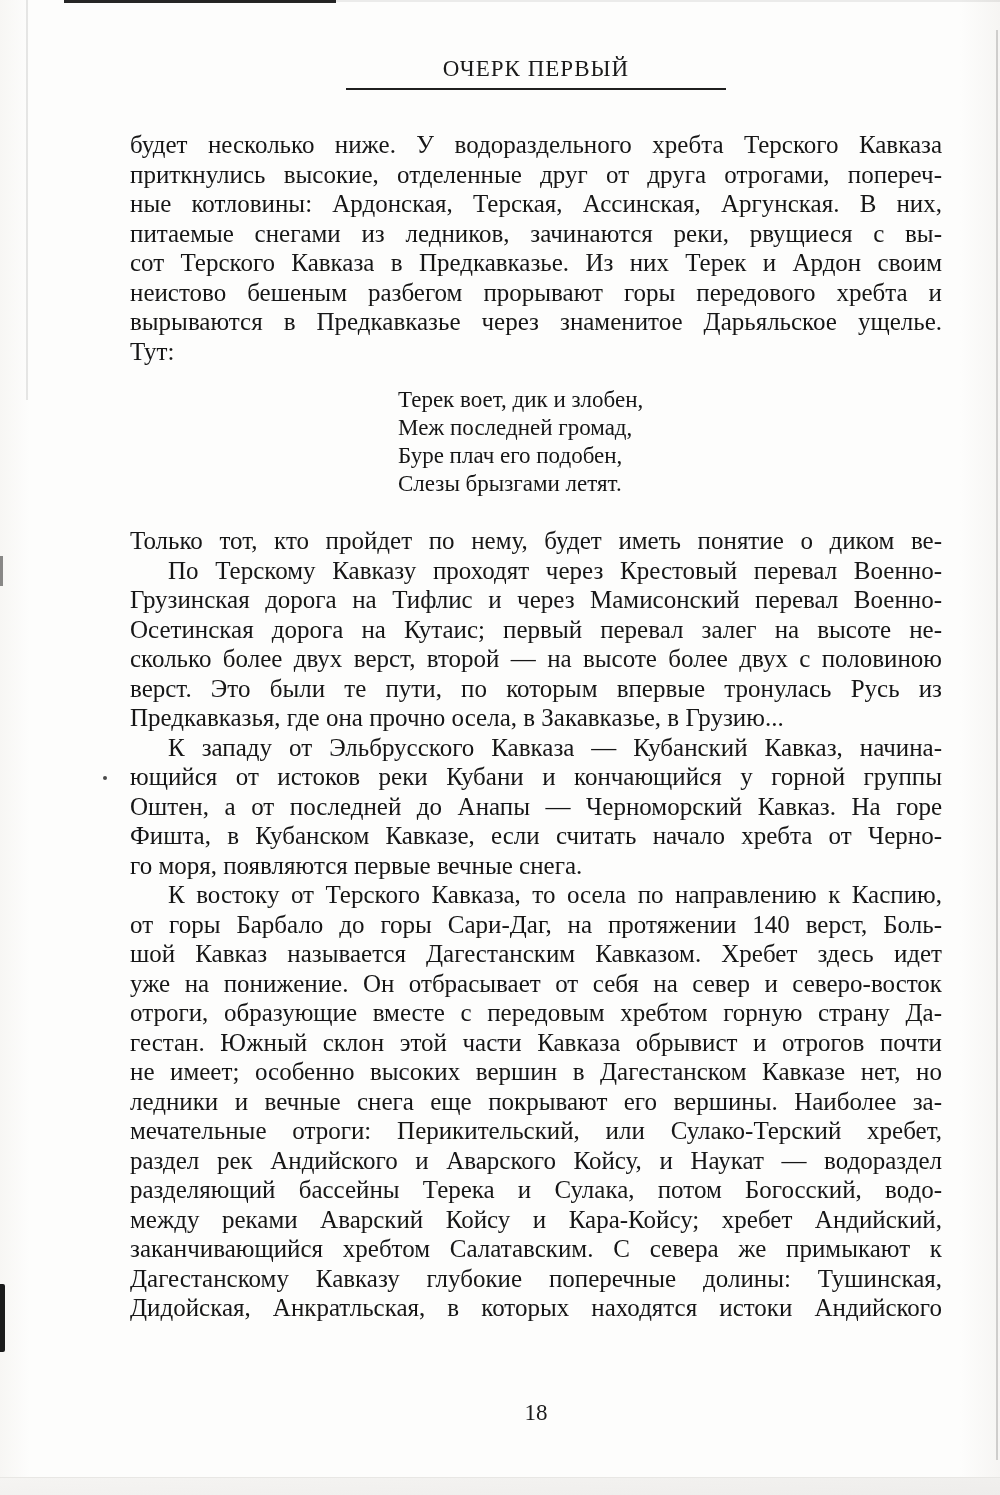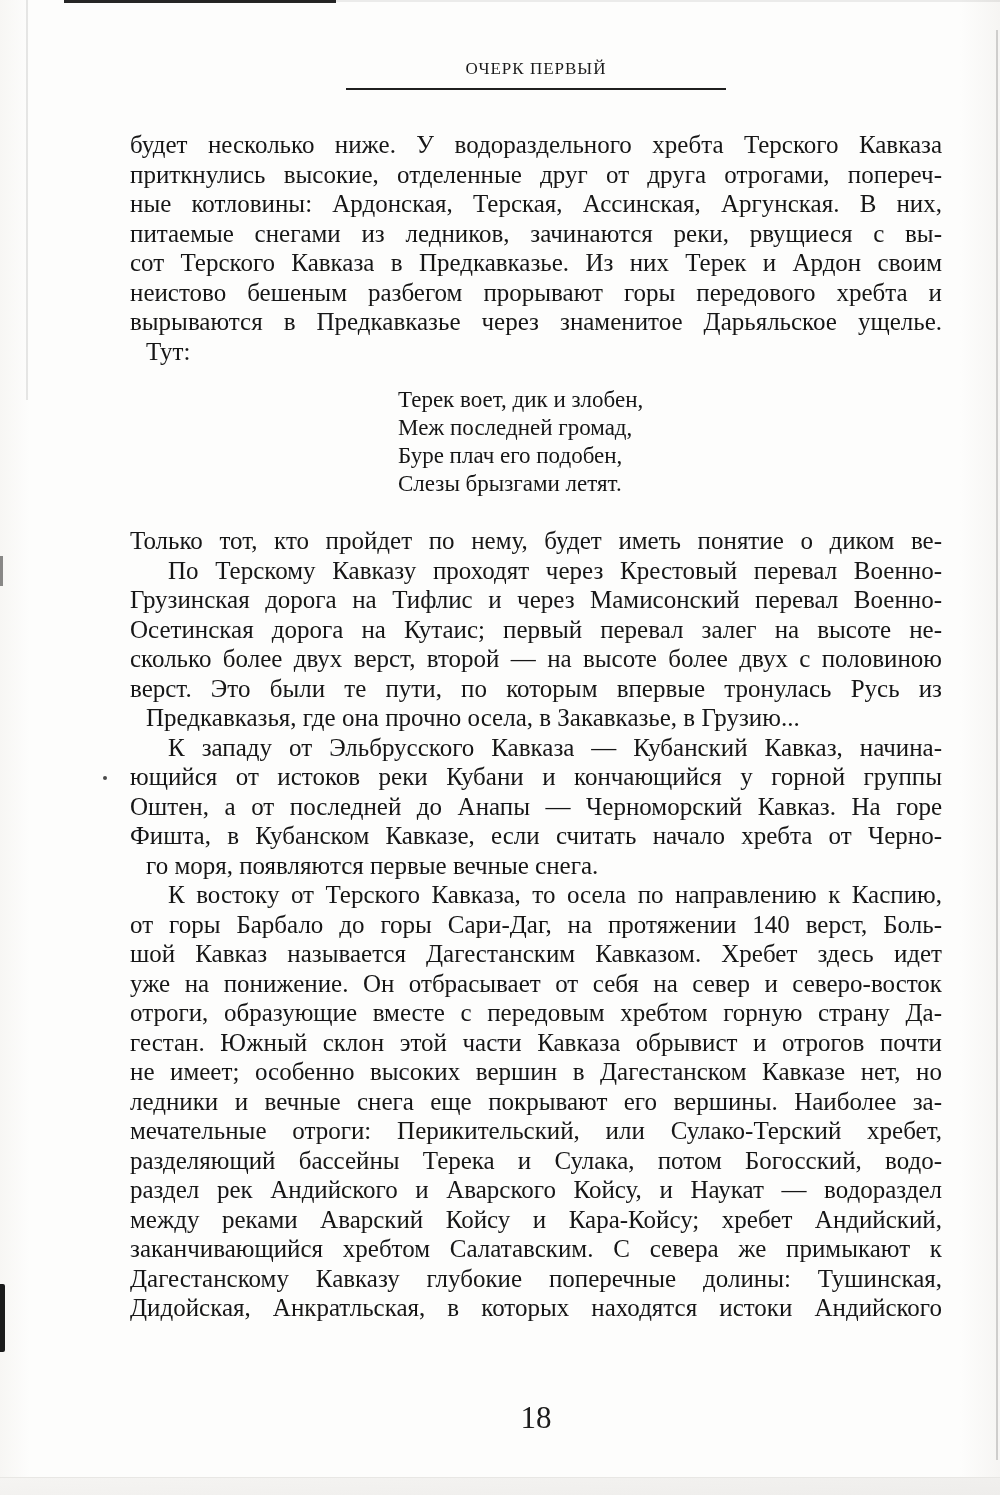--- a/index.html
+++ b/index.html
@@ -18,21 +18,21 @@
     font-family: "Liberation Serif", "DejaVu Serif", serif;
     color: #161616;
   }
   .text-block {
     position: absolute;
     left: 130px;
     top: 56px;
     width: 812px;
   }
   .running-head {
-    font-size: 17px;
+    font-size: 23px;
     line-height: 26px;
     letter-spacing: 1px;
     text-align: center;
     color: #1b1b1b;
   }
   .head-rule {
     width: 380px;
     height: 2px;
     background: #1f1f1f;
     margin: 6px auto 0 auto;
@@ -41,35 +41,35 @@
     margin-top: 40px;
     font-size: 25px;
   }
   .paragraph { margin: 0; }
   .line {
     line-height: 29.5px;
     text-align: justify;
     text-align-last: justify;
     white-space: normal;
   }
-  .line.last { text-align-last: left; margin-left: 16px; }
+  .line.last { text-align-last: left; }
   .line.indent { text-indent: 38px; }
   .verse { margin: 20px 0 28px 268px; }
   .vline {
     font-size: 23px;
     line-height: 28px;
     text-align: left;
   }
   .page-number {
     position: absolute;
     left: 130px;
     top: 1400px;
     width: 812px;
     text-align: center;
-    font-size: 31px;
+    font-size: 23px;
     color: #1c1c1c;
   }
   
   .art { position: absolute; pointer-events: none; }
   .art-top-line { left: 64px; top: 0; width: 272px; height: 3px; background: #262626; }
   .art-top-haze { left: 200px; top: 0; width: 800px; height: 2px; background: rgba(0,0,0,0.07); }
   .art-left-line { left: 26px; top: 0; width: 2px; height: 400px; background: rgba(0,0,0,0.09); }
   .art-left-mark-small { left: 0; top: 556px; width: 3px; height: 30px; background: rgba(0,0,0,0.45); }
   .art-left-mark-long { left: 0; top: 1284px; width: 5px; height: 68px; background: #1b1b1b; border-radius: 0 2px 2px 0; }
   .art-stray-dot { left: 103px; top: 776px; width: 4px; height: 4px; background: #4a4a4a; border-radius: 50%; }
@@ -131,22 +131,22 @@
         <div class="paragraph">
           <div class="line indent">К востоку от Терского Кавказа, то осела по направлению к Каспию,</div>
           <div class="line">от горы Барбало до горы Сари-Даг, на протяжении 140 верст, Боль-</div>
           <div class="line">шой Кавказ называется Дагестанским Кавказом. Хребет здесь идет</div>
           <div class="line">уже на понижение. Он отбрасывает от себя на север и северо-восток</div>
           <div class="line">отроги, образующие вместе с передовым хребтом горную страну Да-</div>
           <div class="line">гестан. Южный склон этой части Кавказа обрывист и отрогов почти</div>
           <div class="line">не имеет; особенно высоких вершин в Дагестанском Кавказе нет, но</div>
           <div class="line">ледники и вечные снега еще покрывают его вершины. Наиболее за-</div>
           <div class="line">мечательные отроги: Перикительский, или Сулако-Терский хребет,</div>
+          <div class="line">раздел рек Андийского и Аварского Койсу, и Наукат — водораздел</div>
           <div class="line">разделяющий бассейны Терека и Сулака, потом Богосский, водо-</div>
-          <div class="line">раздел рек Андийского и Аварского Койсу, и Наукат — водораздел</div>
           <div class="line">между реками Аварский Койсу и Кара-Койсу; хребет Андийский,</div>
           <div class="line">заканчивающийся хребтом Салатавским. С севера же примыкают к</div>
           <div class="line">Дагестанскому Кавказу глубокие поперечные долины: Тушинская,</div>
           <div class="line">Дидойская, Анкратльская, в которых находятся истоки Андийского</div>
         </div>
       </div>
   </div>
 
   <div class="page-number">18</div>
 

